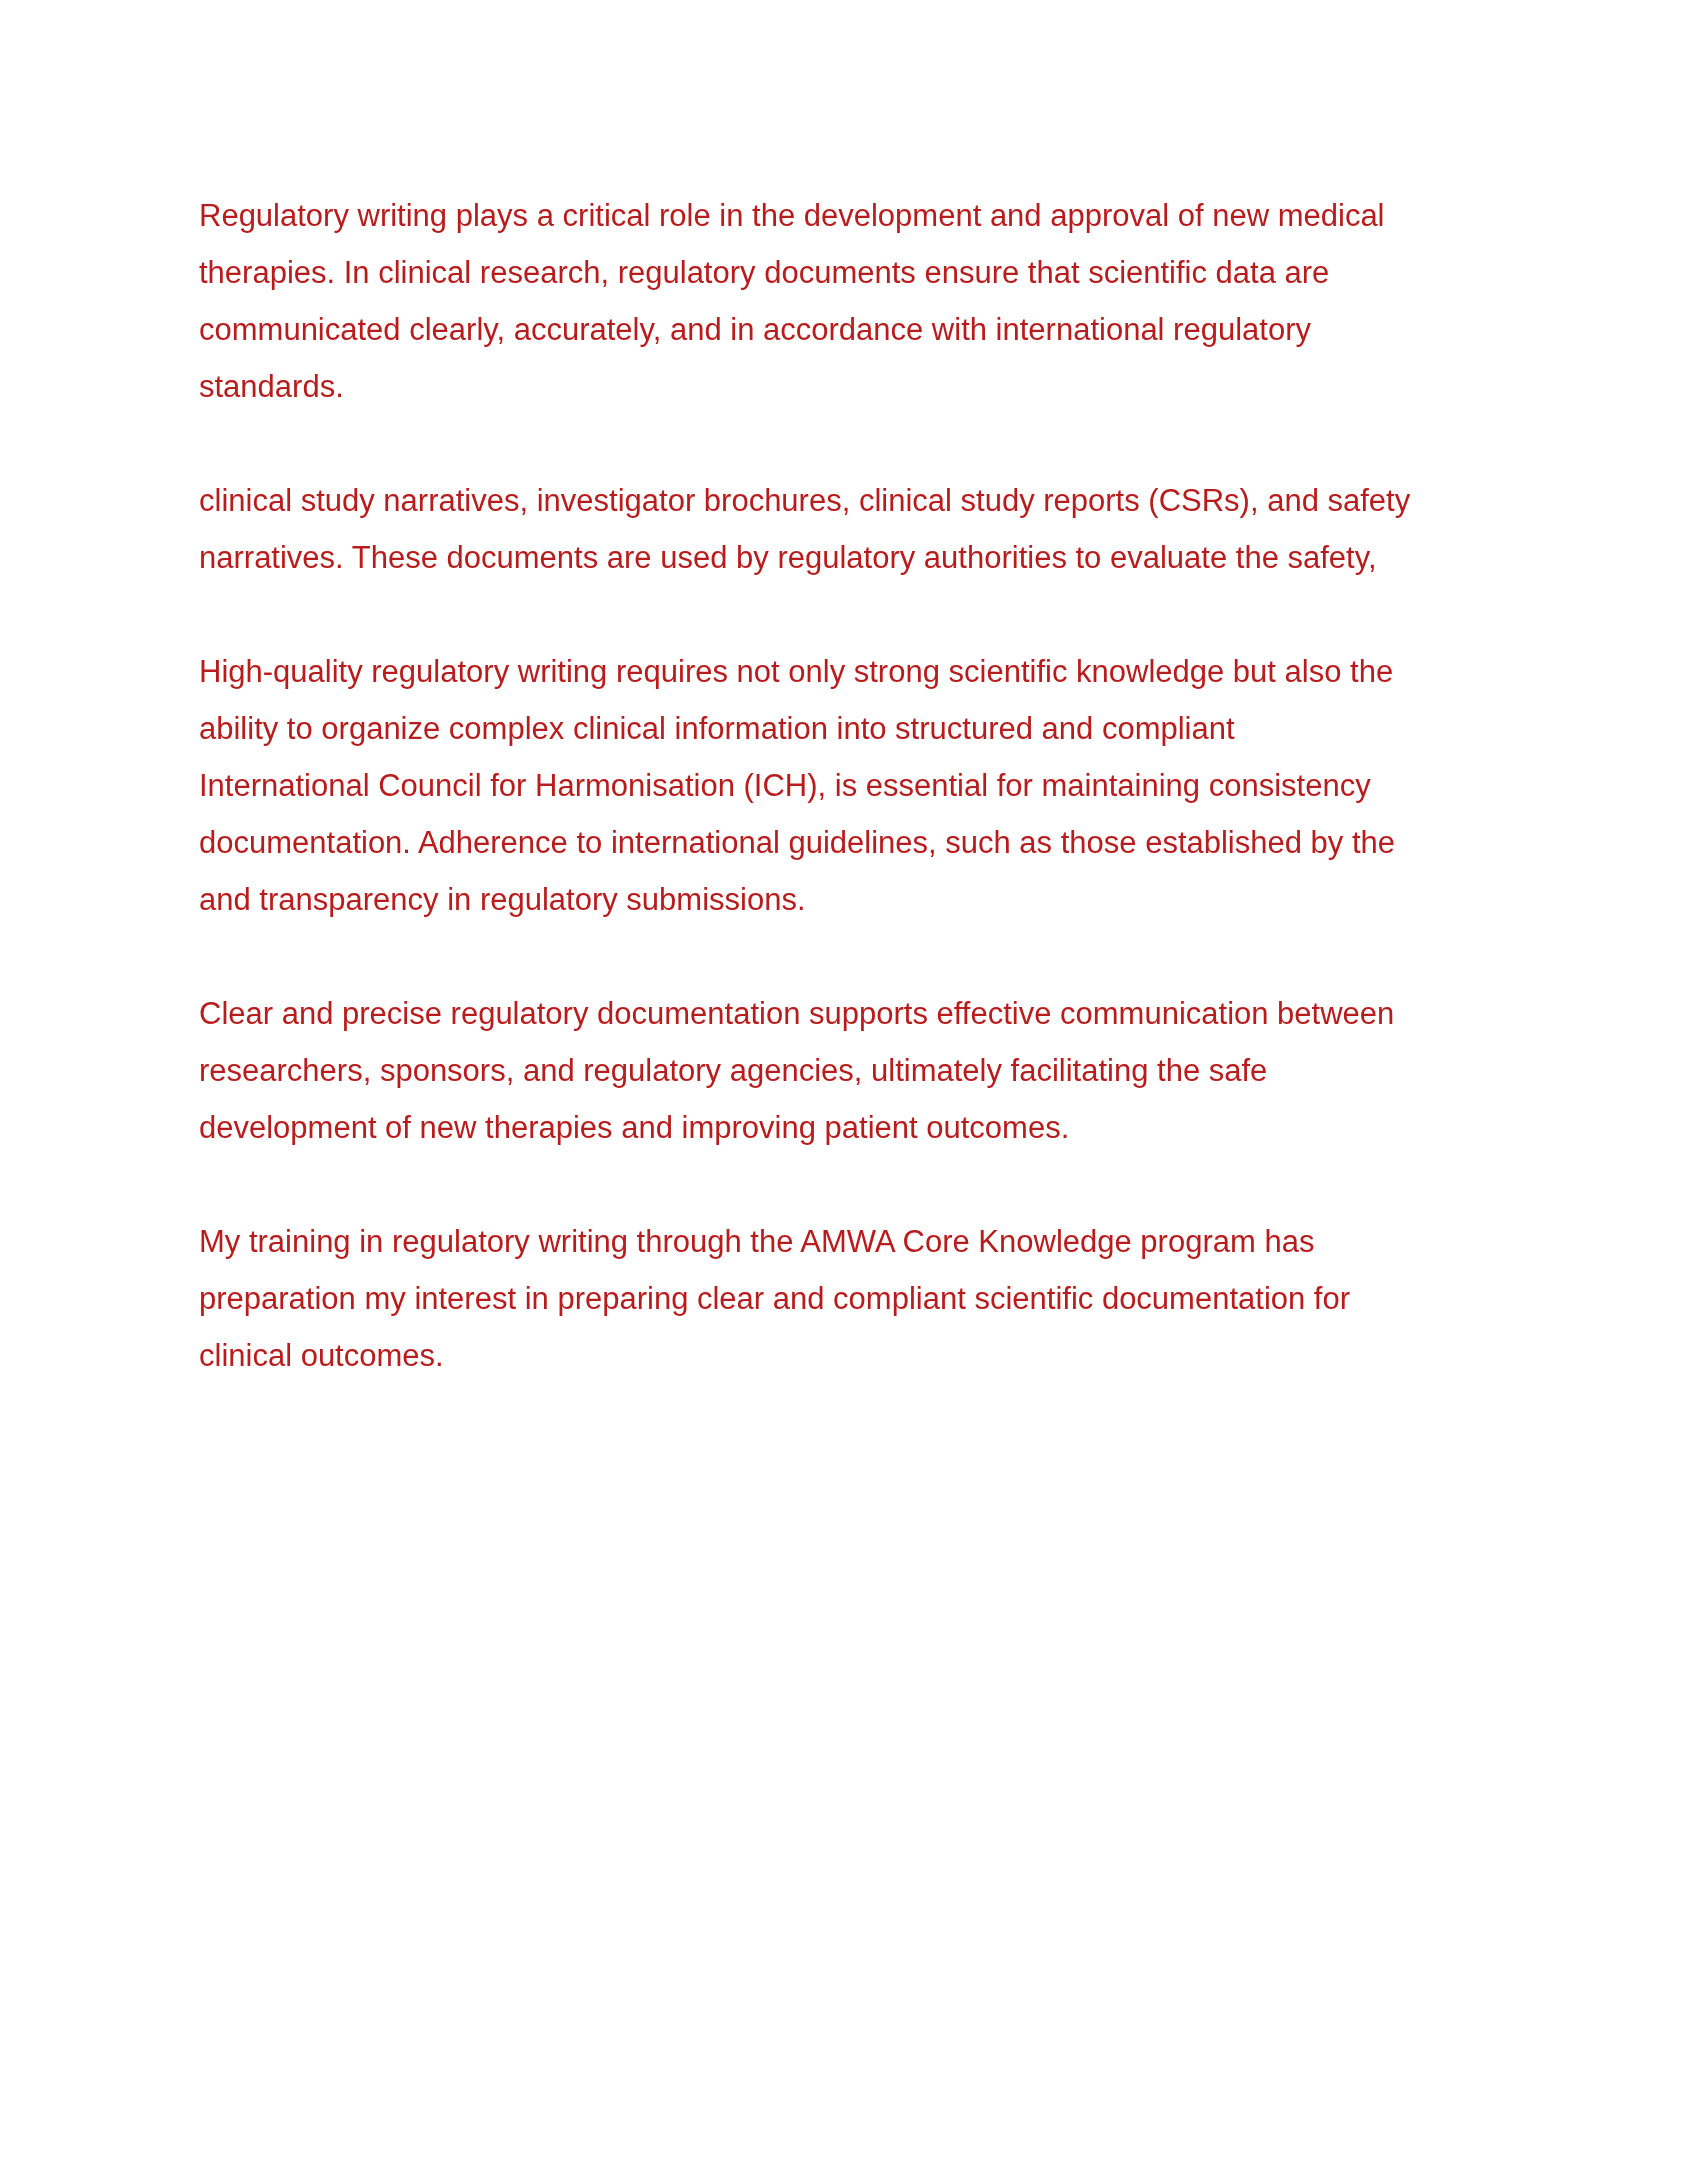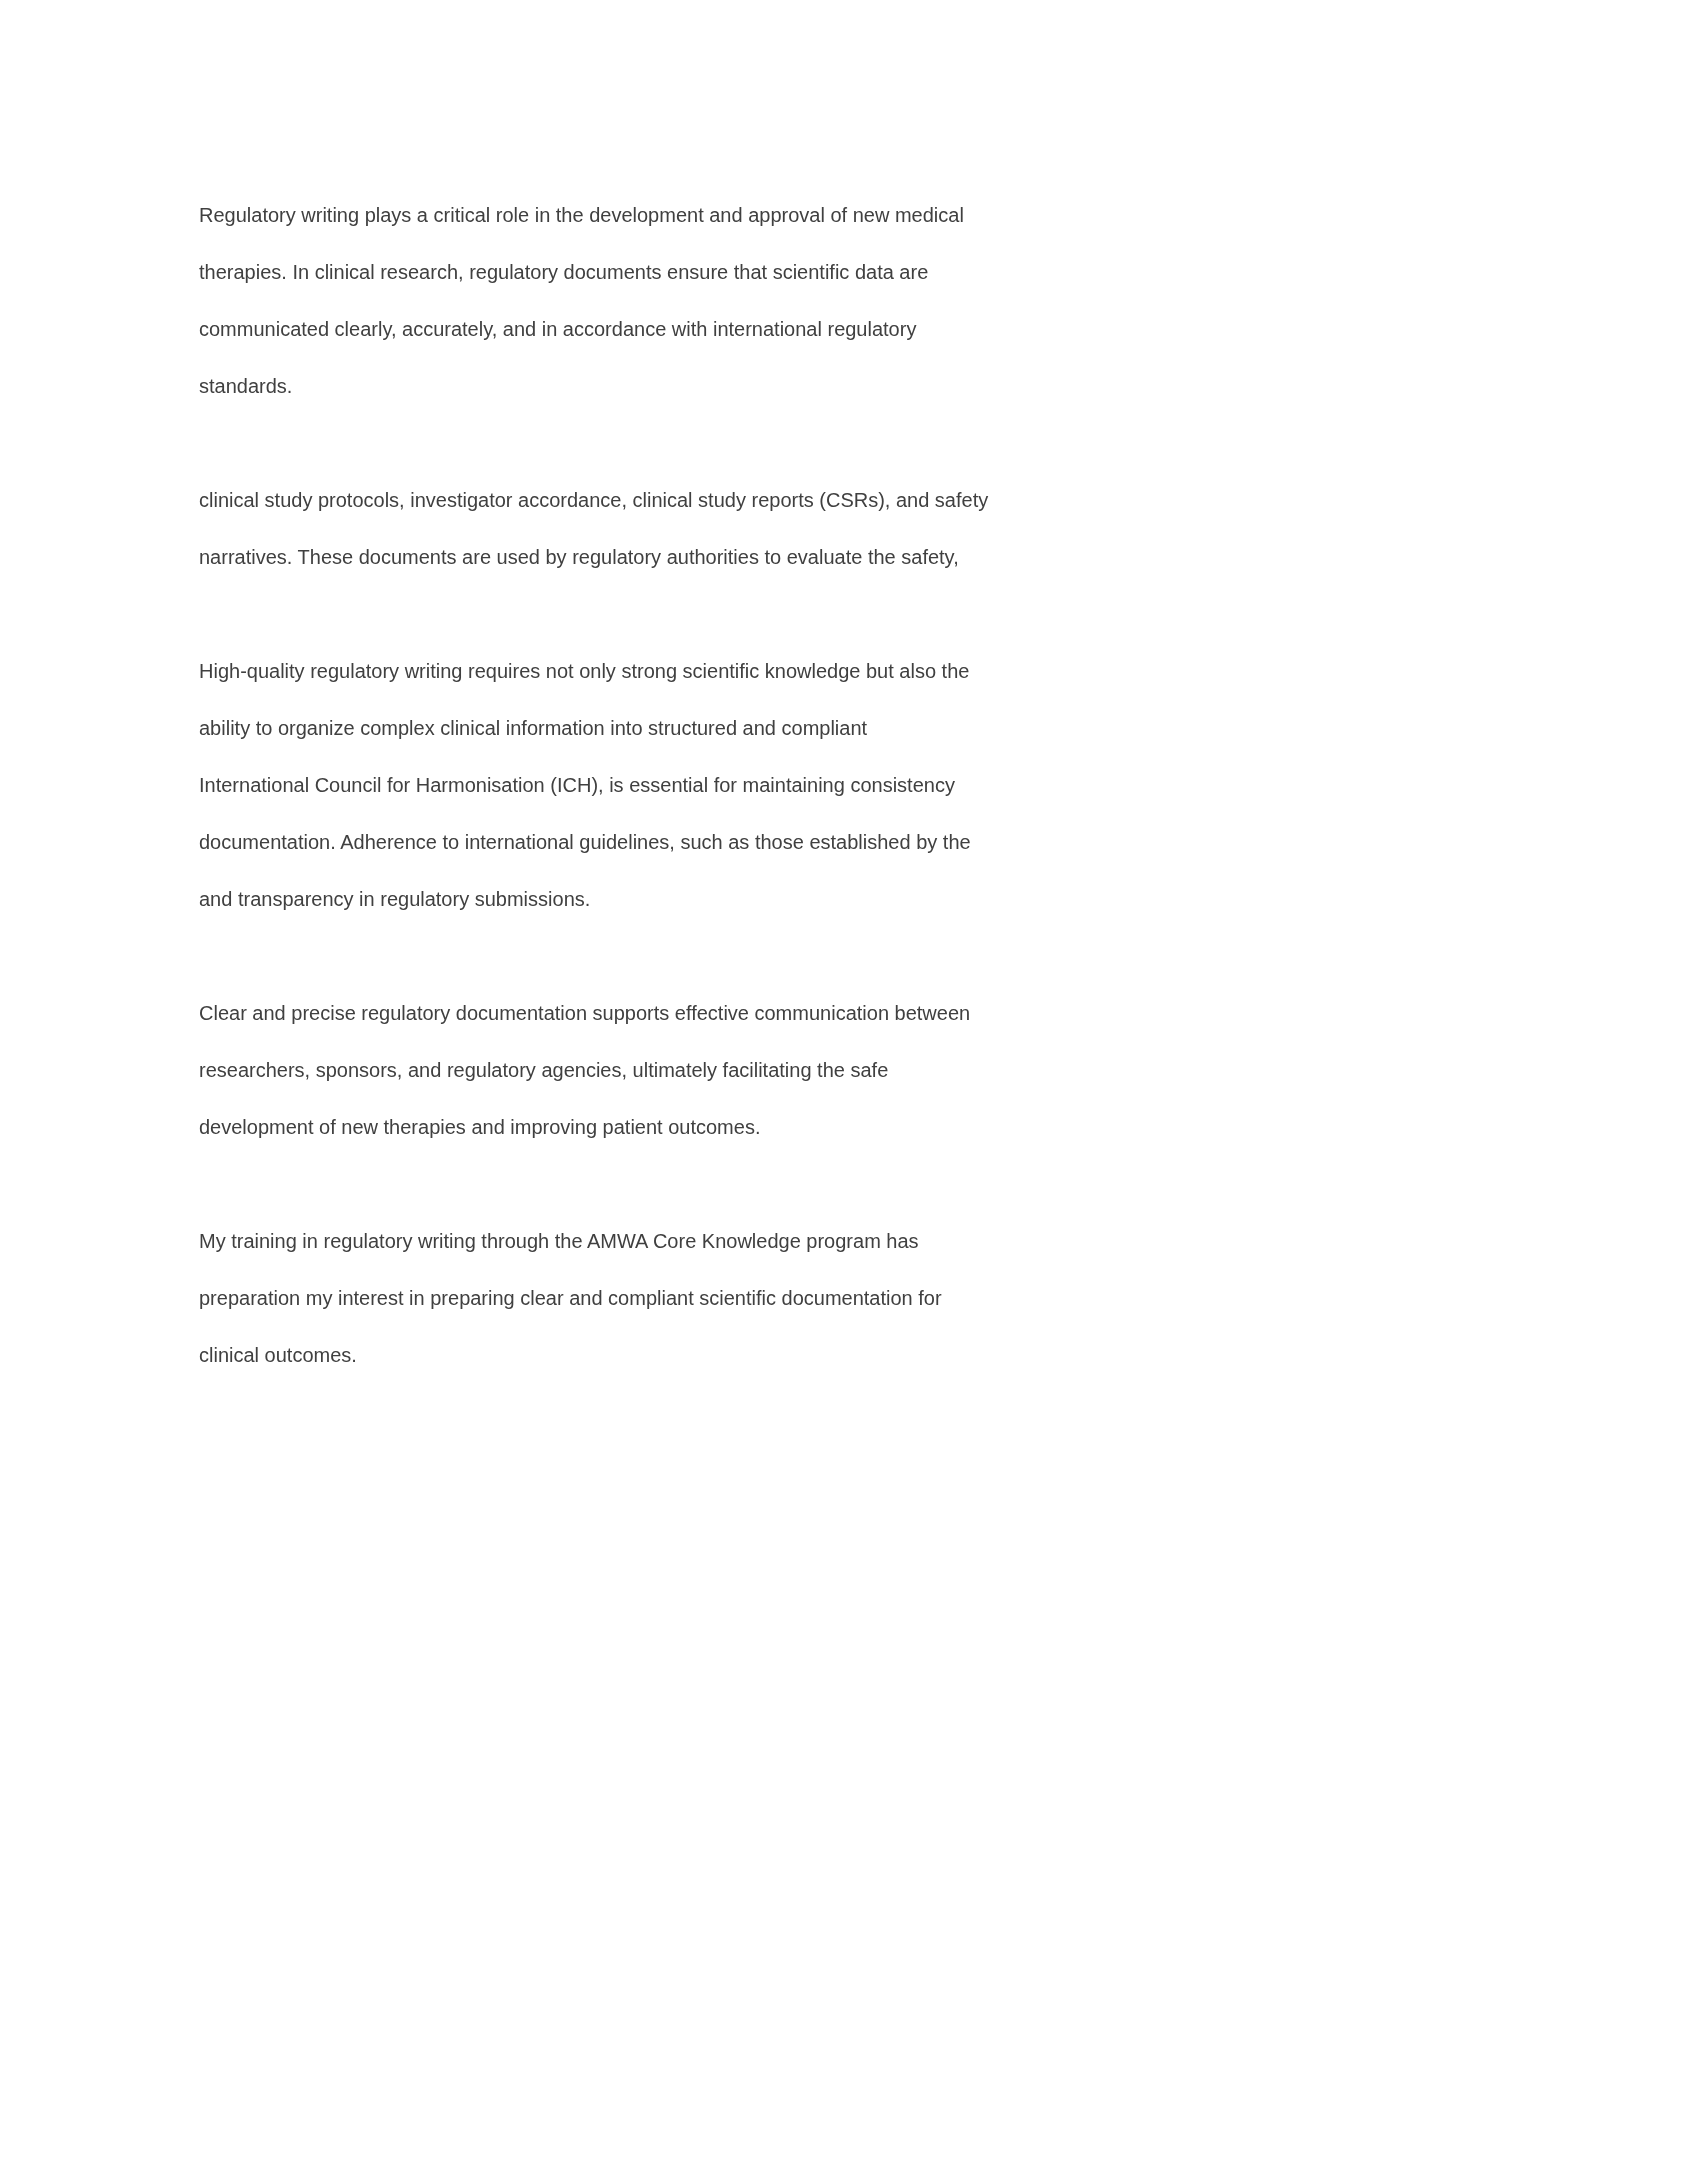--- a/index.html
+++ b/index.html
@@ -20,23 +20,23 @@
     width: 1685px;
     height: 2181px;
     background: #ffffff;
   }
   .content {
     position: absolute;
     left: 199px;
     top: 187px;
     width: 1329px;
     font-family: "Liberation Sans", sans-serif;
-    font-size: 20px;
+    font-size: 31px;
     line-height: 57px;
-    color: #404040;
+    color: #b91c1c;
   }
   .paragraph {
     margin: 0 0 57px 0;
     padding: 0;
   }
   .line {
     display: block;
     white-space: nowrap;
   }
 </style>
@@ -47,21 +47,21 @@
   <div class="content">
 
     <p class="paragraph">
       <span class="line">Regulatory writing plays a critical role in the development and approval of new medical</span>
       <span class="line">therapies. In clinical research, regulatory documents ensure that scientific data are</span>
       <span class="line">communicated clearly, accurately, and in accordance with international regulatory</span>
       <span class="line">standards.</span>
     </p>
 
     <p class="paragraph">
-      <span class="line">clinical study protocols, investigator accordance, clinical study reports (CSRs), and safety</span>
+      <span class="line">clinical study narratives, investigator brochures, clinical study reports (CSRs), and safety</span>
       <span class="line">narratives. These documents are used by regulatory authorities to evaluate the safety,</span>
     </p>
 
     <p class="paragraph">
       <span class="line">High-quality regulatory writing requires not only strong scientific knowledge but also the</span>
       <span class="line">ability to organize complex clinical information into structured and compliant</span>
       <span class="line">International Council for Harmonisation (ICH), is essential for maintaining consistency</span>
       <span class="line">documentation. Adherence to international guidelines, such as those established by the</span>
       <span class="line">and transparency in regulatory submissions.</span>
     </p>

